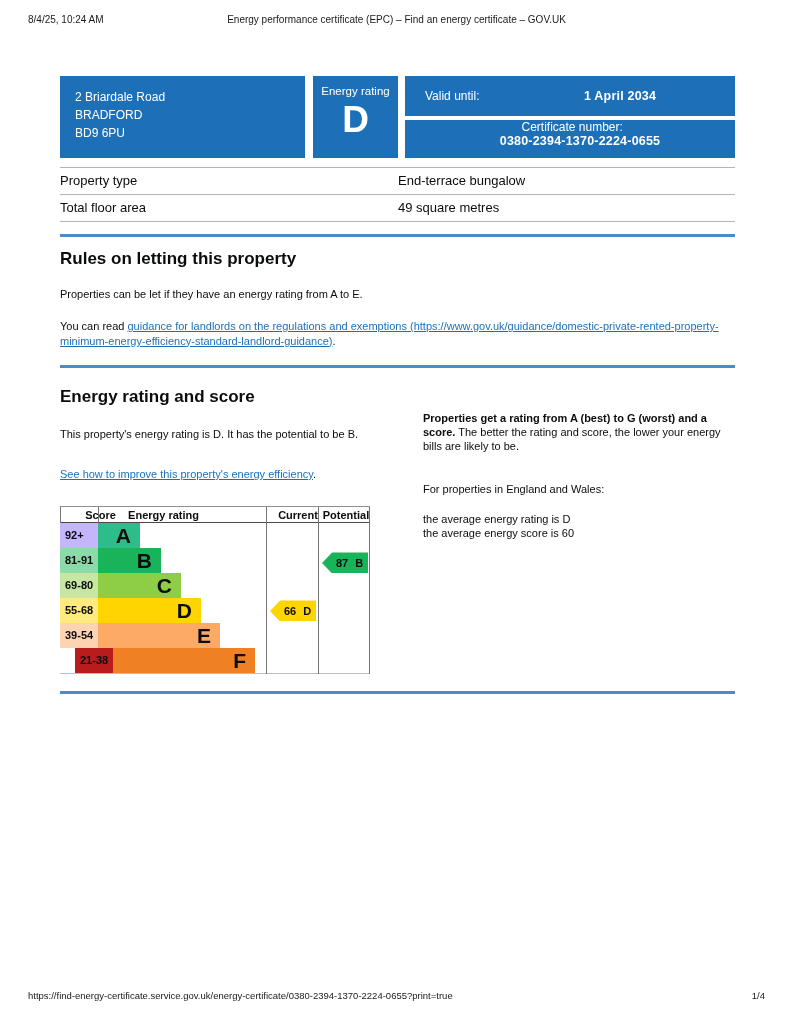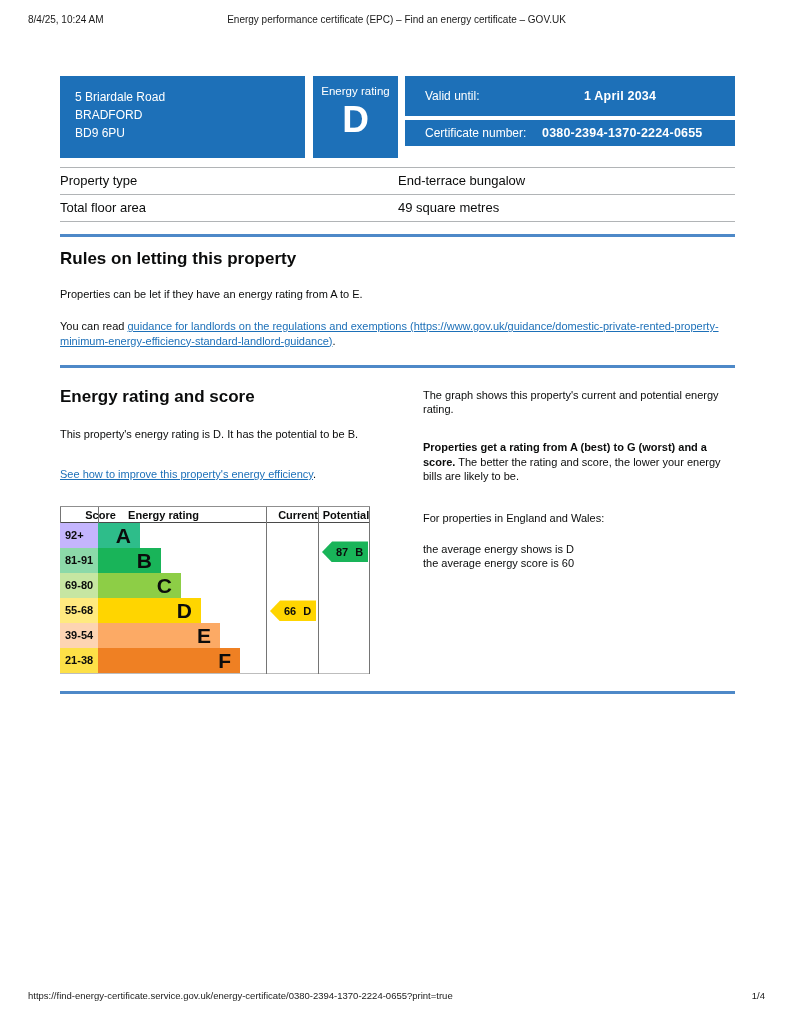--- a/index.html
+++ b/index.html
@@ -37,21 +37,21 @@
     width: 245px; margin-right: 8px;
     padding: 12px 10px 0 15px;
     font-size: 12px; line-height: 1.5;
   }
   .box-rating { width: 85px; margin-right: 7px; text-align: center; padding-top: 9px; }
   .rating-label { font-size: 11.5px; }
   .rating-letter { font-size: 37px; font-weight: bold; line-height: 1; margin-top: 4px; }
   .right-stack { flex: 1; display: flex; flex-direction: column; }
   .kv { display: flex; align-items: center; padding-left: 20px; }
   .kv-valid { height: 40px; margin-bottom: 4px; gap: 42px; }
-  .kv-cert { height: 26px; }
+  .kv-cert { height: 38px; flex-direction: column; }
   .kv .k { width: 117px; font-size: 12px; }
   .kv .v { font-size: 12.5px; font-weight: bold; letter-spacing: .2px; }
   
   .prop-table { margin-top: 9px; font-size: 13px; }
   .prop-row { display: flex; border-top: 1px solid #b1b4b6; padding: 5px 0 6px; }
   .prop-row.last { border-bottom: 1px solid #b1b4b6; }
   .prop-label { width: 338px; }
   .prop-value { flex: 1; }
   
   .blue-rule { border: none; height: 3px; background: #4e89c8; }
@@ -113,21 +113,21 @@
 <div class="print-header">
   <span class="ph-title">Energy performance certificate (EPC) – Find an energy certificate – GOV.UK</span>
   <span class="ph-date">8/4/25, 10:24 AM</span>
 </div>
 
 <div class="content">
 
 
   <div class="summary">
     <div class="blue-box box-address">
-      <div>5 Briardale Road</div>
+      <div>2 Briardale Road</div>
       <div>BRADFORD</div>
       <div>BD9 6PU</div>
     </div>
     <div class="blue-box box-rating">
       <div class="rating-label">Energy rating</div>
       <div class="rating-letter">D</div>
     </div>
     <div class="right-stack">
       <div class="blue-box kv kv-valid">
         <span class="k">Valid until:</span>
@@ -197,47 +197,46 @@
                 <div class="band-bar" style="background: rgb(255, 213, 0); width: 61.3%;">D</div>
               </div>
             </div>
             <div class="band-row">
               <div class="band-score" style="background: rgb(253, 212, 178);">39-54</div>
               <div class="band-bar-area">
                 <div class="band-bar" style="background: rgb(252, 170, 101); width: 72.6%;">E</div>
               </div>
             </div>
             <div class="band-row">
-              <div class="band-score" style="background: #fde047;">21-38</div>
+              <div class="band-score" style="background: #b91c1c; margin-left: 15px;">21-38</div>
               <div class="band-bar-area">
                 <div class="band-bar" style="background: rgb(239, 128, 35); width: 84.5%;">F</div>
               </div>
             </div>
             <div class="arrow" style="background: rgb(255, 213, 0); left: 210px; top: 77px;">
               <span class="a-score">66</span>
               <span class="a-letter">D</span>
             </div>
-            <div class="arrow" style="background: rgb(25, 180, 89); left: 262px; top: 18px;">
+            <div class="arrow" style="background: rgb(25, 180, 89); left: 262px; top: 29px;">
               <span class="a-score">87</span>
               <span class="a-letter">B</span>
             </div>
           </div>
         <div class="vl vl-1"></div>
         <div class="vl vl-2"></div>
         <div class="vl vl-3"></div>
         <div class="vlh vlh-0"></div>
         <div class="vlh vlh-1"></div>
       </div>
     </div>
 
     <div class="col-right">
-      <p class="p1">The graph shows this property's current and potential energy rating.</p>
       <p class="p2"><strong>Properties get a rating from A (best) to G (worst) and a score.</strong><span> The better the rating and score, the lower your energy bills are likely to be.</span></p>
       <p class="p3">For properties in England and Wales:</p>
-      <p class="p4"><span>the average energy shows is D</span><br><span>the average energy score is 60</span></p>
+      <p class="p4"><span>the average energy rating is D</span><br><span>the average energy score is 60</span></p>
     </div>
   </div>
 
   <hr class="blue-rule rule-3">
 </div>
 
 <div class="print-footer">
   <span>https://find-energy-certificate.service.gov.uk/energy-certificate/0380-2394-1370-2224-0655?print=true</span>
   <span>1/4</span>
 </div>

